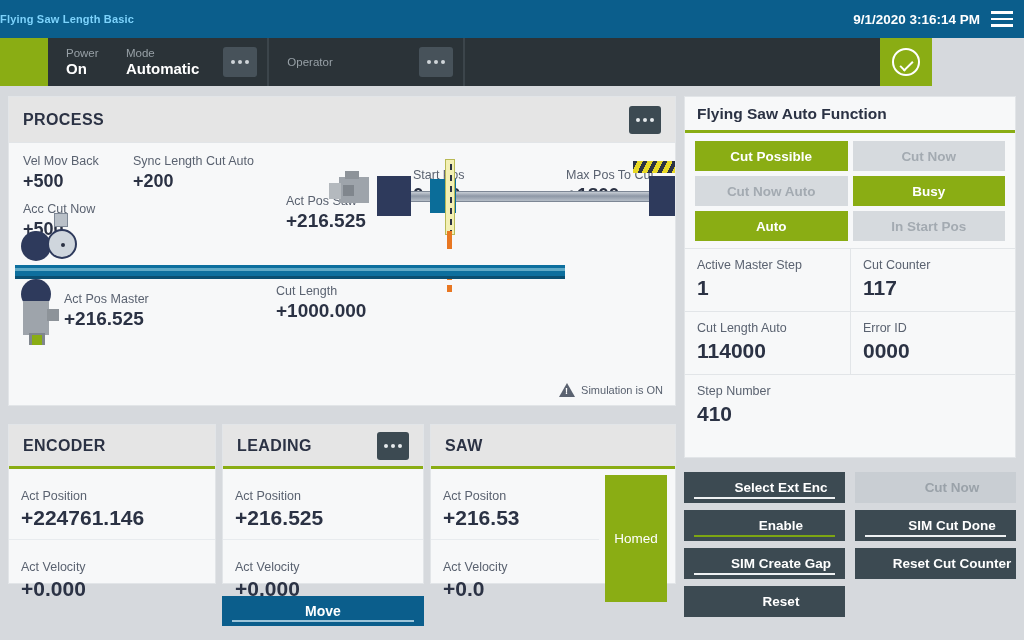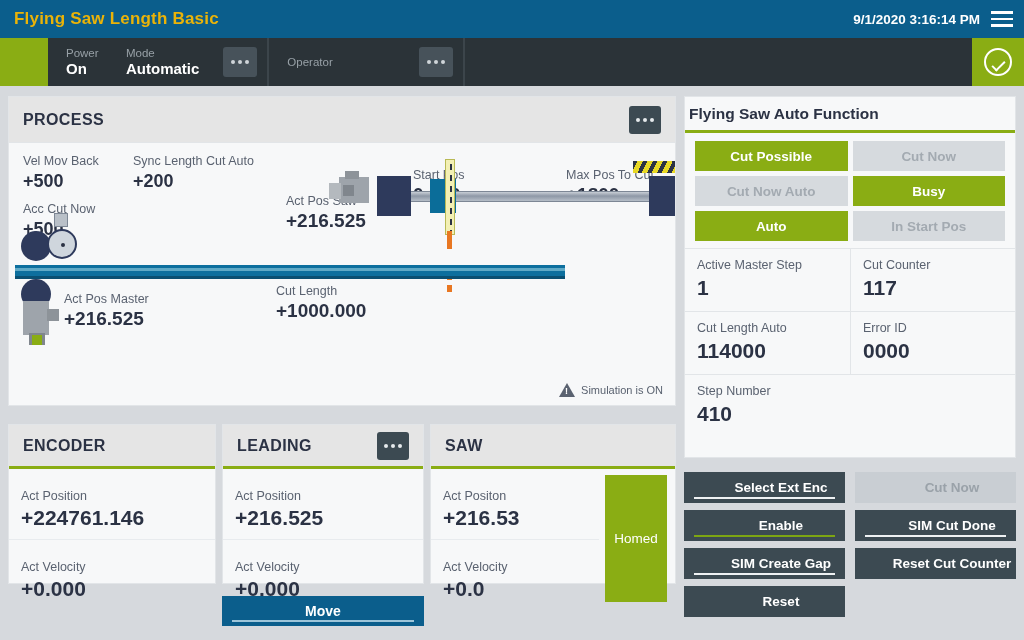--- a/index.html
+++ b/index.html
@@ -10,36 +10,36 @@
     overflow: hidden;
   }
   .app { position: relative; width: 1024px; height: 640px; background: #d6d9dd; }
 
   
   .titlebar {
     position: absolute; left: 0; top: 0; width: 1024px; height: 38px;
     background: #0b5e8c; display: flex; align-items: center;
   }
   .titlebar-title {
-    color: #eab308; font-size: 17px; font-weight: bold; margin-left: 14px;
+    color: #7dd3fc; font-size: 11px; font-weight: bold; margin-left: 0;
     letter-spacing: .2px;
   }
   .titlebar-right {
     margin-left: auto; display: flex; align-items: center; height: 100%;
   }
   .titlebar-clock { color: #fff; font-size: 13.5px; font-weight: bold; }
   .hamburger {
     width: 44px; height: 38px; display: flex; flex-direction: column;
     align-items: center; justify-content: center; gap: 4px; cursor: pointer;
   }
   .hamburger span { display: block; width: 22px; height: 2.5px; background: #fff; }
 
   
   .statusbar {
-    position: absolute; left: 0; top: 38px; width: 1024px; height: 48px;
+    position: absolute; left: 0; top: 38px; width: 932px; height: 48px;
     background: #2b3338; display: flex; align-items: stretch;
   }
   .status-green-tab { width: 48px; background: #8aad14; flex: 0 0 48px; }
   .status-seg {
     display: flex; align-items: center; border-right: 2px solid #3c454b;
     padding: 0 0 0 10px; height: 100%;
   }
   .status-field { display: flex; flex-direction: column; justify-content: center;
     padding: 0 14px 0 8px; min-width: 60px; }
   .status-field .lbl { color: #97a0a6; font-size: 11.5px; line-height: 14px; }
@@ -182,21 +182,21 @@
     background: #0b5e8c; color: #fff; font-size: 14px; font-weight: bold;
     display: flex; align-items: center; justify-content: center; cursor: pointer;
   }
   .move-btn::after {
     content: ""; position: absolute; left: 10px; right: 10px; bottom: 4px; height: 2.5px;
     background: #9dc5d9;
   }
 
   
   .right-panel { position: absolute; left: 684px; top: 96px; width: 332px; height: 362px; }
-  .rp-head { height: 36px; padding: 0 4px; display: flex; align-items: center;
+  .rp-head { height: 36px; padding: 0 12px; display: flex; align-items: center;
     border-bottom: 3px solid #8aad14; }
   .rp-head .t { font-size: 15.5px; font-weight: bold; color: #2b3244; }
   .ind-grid { display: grid; grid-template-columns: 1fr 1fr; gap: 5px; padding: 8px 10px 7px; }
   .ind {
     height: 30px; display: flex; align-items: center; justify-content: center;
     font-size: 13.5px; font-weight: bold; cursor: pointer;
   }
   .ind.on { background: #8aad14; color: #ffffff; }
   .ind.off { background: #d6dade; color: #a3aab1; }
 

